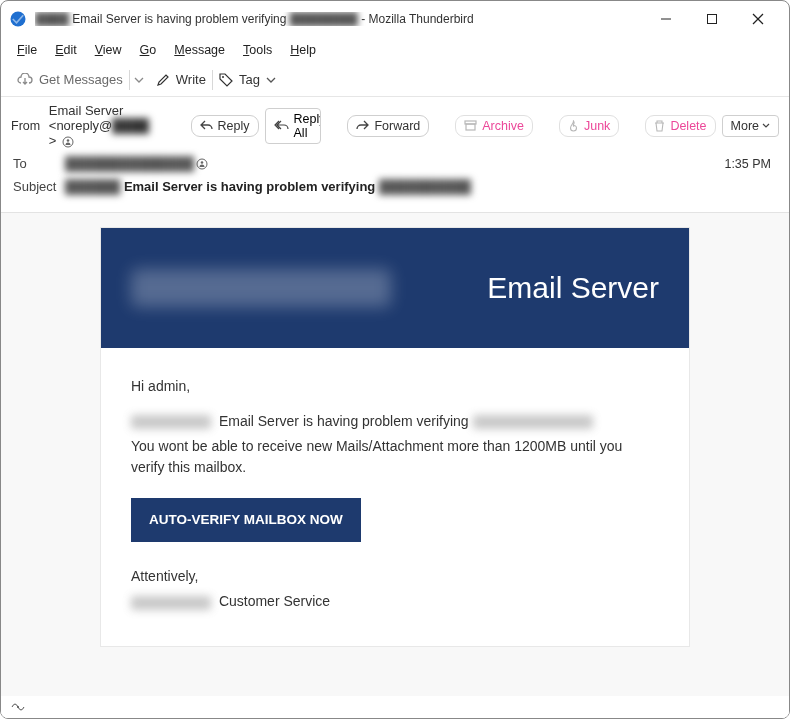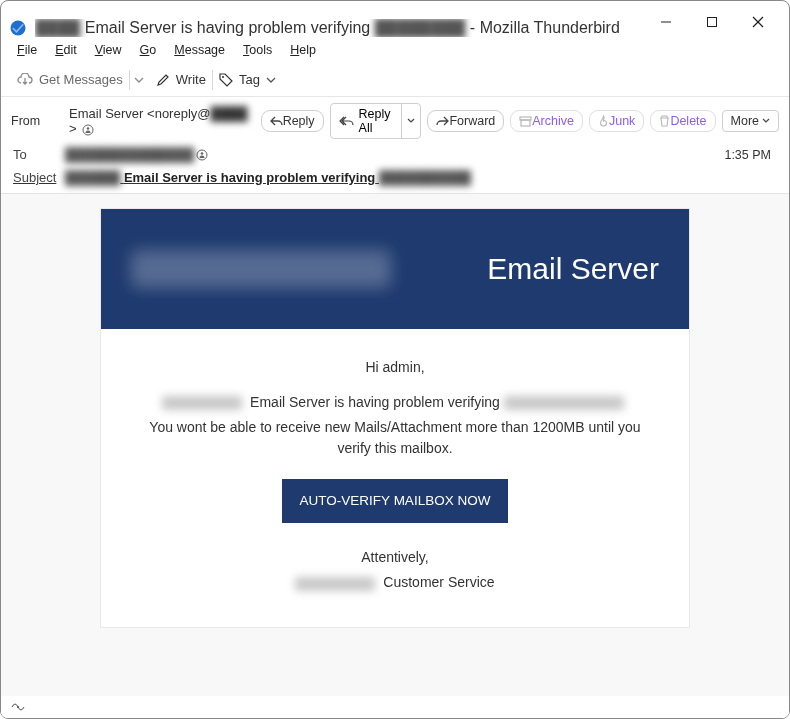--- a/index.html
+++ b/index.html
@@ -1,19 +1,19 @@
 <!DOCTYPE html>
 <html><head>
 <meta charset="utf-8">
 <style>
   * { box-sizing: border-box; margin: 0; padding: 0; font-family: "Segoe UI", Arial, sans-serif; }
   body { background: #fff; width: 790px; height: 719px; overflow: hidden; border: 1px solid #888; border-radius: 8px; position: relative; }
 
   
-  .titlebar { height: 36px; display: flex; align-items: flex-end; padding: 0 8px; font-size: 16px; color: #333; }
+  .titlebar { height: 36px; display: flex; align-items: center; padding: 0 8px; font-size: 12px; color: #333; }
   .titlebar .app-icon { width: 18px; height: 18px; margin-right: 8px; }
   .titlebar .title-text { flex: 1; white-space: nowrap; overflow: hidden; }
   .titlebar .blur { filter: blur(3px); color: #555; }
   .win-btns { display: flex; gap: 0; }
   .win-btn { width: 46px; height: 30px; display:flex; align-items:center; justify-content:center; }
   .win-btn svg { width:12px; height:12px; }
 
   
   .menubar { height: 26px; display: flex; align-items: center; padding: 0 10px; gap: 6px; font-size: 12.5px; color: #222; }
   .menubar .menu-item { padding: 2px 6px; border-radius:3px; }
@@ -21,49 +21,49 @@
 
   
   .toolbar { height: 34px; display:flex; align-items:center; padding: 0 10px; gap: 0; border-bottom:1px solid #e6e6e6; font-size:13px; color:#6a6a6a; }
   .tb-btn { display:flex; align-items:center; gap:6px; padding:3px 6px; border-radius:4px; }
   .tb-sep { width:1px; height:20px; background:#d8d8d8; }
   .tb-chev { margin-left:-2px; }
 
   
   .actionbar { display:flex; align-items:center; padding:6px 10px 4px 10px; gap:6px; font-size:12.5px; }
   .headers-left { width:60px; color:#333; }
-  .act-btn { border:1px solid #cfcfcf; border-radius:9px; padding:3px 8px; display:flex; align-items:center; background:#fff; color:#333; }
-  .act-btn.disabled { color:#8b5cf6; border-color:#e0e0e0;text-align:center; }
+  .act-btn { border:1px solid #cfcfcf; border-radius:9px; padding:3px 8px; display:flex; align-items:center; gap:5px; background:#fff; color:#333;margin-left:20px; }
+  .act-btn.disabled { color:#ec4899; border-color:#e0e0e0;text-align:center; }
   .act-split { border:1px solid #cfcfcf; border-radius:4px; display:flex; overflow:hidden; }
   .act-split .inner { padding:3px 8px; display:flex; align-items:center; gap:5px; }
   .act-split .drop { border-left:1px solid #cfcfcf; padding:3px 5px; display:flex; align-items:center; }
   .more-btn { border:1px solid #cfcfcf; border-radius:4px; padding:3px 8px; display:flex; align-items:center; gap:3px; color:#333; font-size:12.5px; }
   .spacer { flex:1; }
   .time { font-size:12.5px; color:#333; padding-right:6px; }
 
   
   .hdr-row { display:flex; align-items:center; padding:4px 12px; font-size:13px; color:#333; gap:2px; }
   .hdr-row .label { width:50px; color:#444; }
   .hdr-row .blur { filter:blur(3.5px); color:#555; }
-  .subject-row { border-bottom:1px solid #e3e3e3; padding-bottom:8px;text-decoration:underline; }
+  .subject-row { border-bottom:1px solid #e3e3e3; padding-bottom:18px; }
   .subject-row .strong { font-weight:600; color:#222; }
 
   .from-chip svg { vertical-align:middle; }
 
   
   .body-wrap { padding:14px 0 0 0; background:#f8f8f8; height: calc(100% - 36px - 26px - 34px - 36px - 28px - 30px); overflow:hidden; position:relative; }
   .email-card { width:590px; margin:0 auto; background:#fff; border:1px solid #e8e8e8; }
   .hero { background:#1e3a6e; color:#fff; height:120px; display:flex; align-items:center; padding:0 30px; gap:20px; }
   .hero .blurbox { width:260px; height:38px; background:rgba(255,255,255,0.25); filter:blur(8px); border-radius:6px; }
   .hero .h1 { font-size:30px; font-weight:400; flex:1; text-align:right; }
-  .content { padding:28px 30px 20px 30px; font-size:14px; color:#333; line-height:1.5;text-align:center; }
+  .content { padding:28px 30px 20px 30px; font-size:14px; color:#333; line-height:1.5; }
   .content .blur-inline { display:inline-block; width:80px; height:14px; background:#777; filter:blur(4px); vertical-align:middle; border-radius:2px; opacity:0.4; margin-right:4px; }
   .content .blur-inline.wide { width:120px; }
   .content p { margin-bottom:14px; }
-  .verify-btn { display:inline-block; background:#1e3a6e; color:#fff; padding:12px 18px; font-size:13.5px; margin:6px 0 18px 0; }
+  .verify-btn { display:inline-block; background:#1e3a6e; color:#fff; padding:12px 18px; font-size:13.5px; margin:6px 0 18px 0;font-weight:bold; }
   .warn { color:#e33b2e; font-weight:600; margin:12px 0; }
   .sig { margin-top:6px; }
 
   
   .statusbar { position:absolute; bottom:0; left:0; right:0; height:22px; display:flex; align-items:center; padding:0 10px; font-size:11px; color:#555; background:#fff; }
 
   .icon { display:inline-flex; }
   svg { display:block; }
 </style>
 </head>

